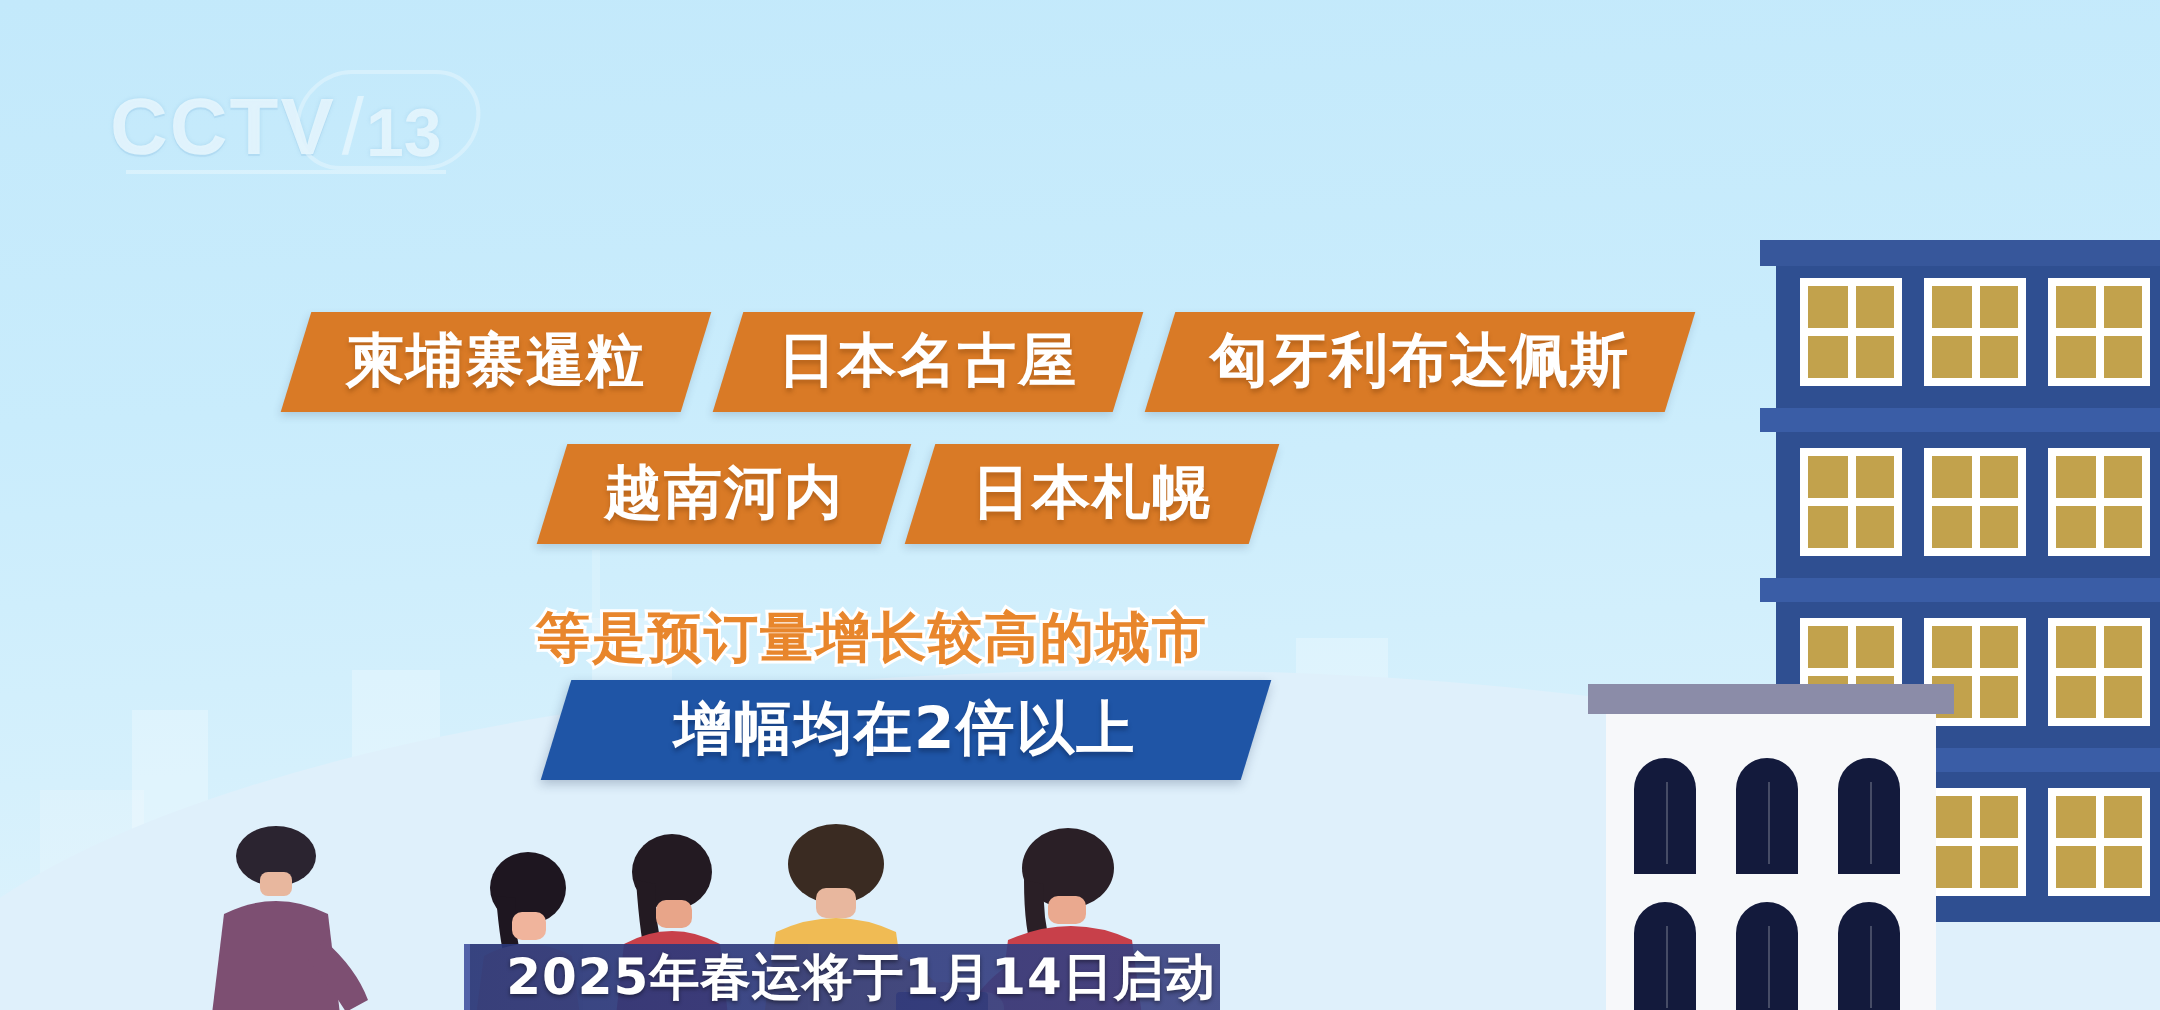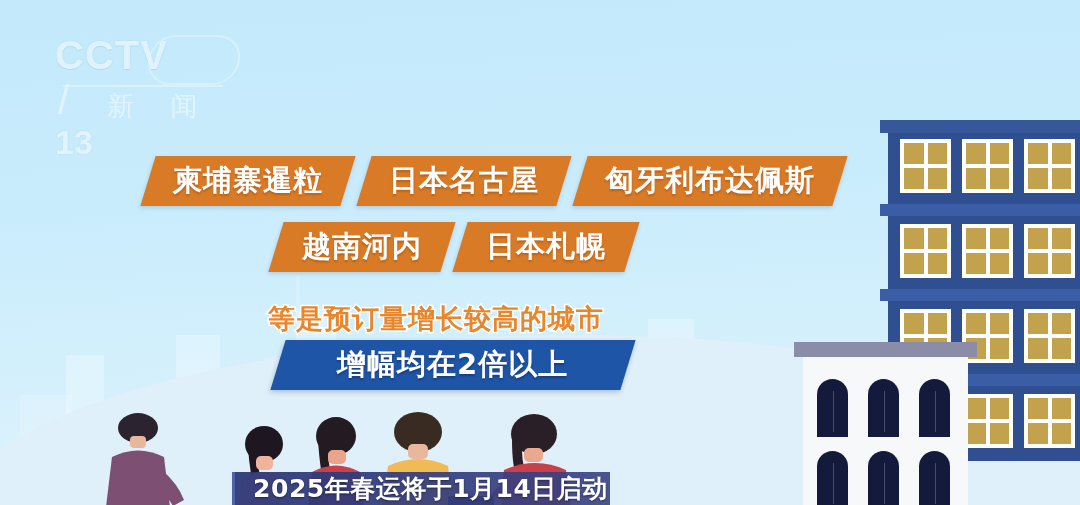--- a/index.html
+++ b/index.html
@@ -43,23 +43,22 @@
   .logo {
     position: absolute;
     left: 55px;
     top: 33px;
     width: 185px;
     height: 85px;
     opacity: 0.55;
   }
   .logo-row {
     display: flex;
-    align-items: flex-start;
+    align-items: flex-end;
     height: 54px;
-    flex-direction: column;
   }
   .logo-cctv {
     font-size: 40px;
     font-weight: bold;
     letter-spacing: 1px;
     color: rgba(255,255,255,0.92);
     text-shadow: 0 0 2px rgba(150,200,230,0.9), 0 1px 0 rgba(160,205,235,0.8);
     font-family: "Liberation Sans", sans-serif;
   }
   .logo-slash {
@@ -319,21 +318,20 @@
   <div class="ground"></div>
 
   <div class="logo">
     <div class="logo-oval"></div>
     <div class="logo-row">
       <span class="logo-cctv">CCTV</span>
       <span class="logo-slash">/</span>
       <span class="logo-13">13</span>
     </div>
     <div class="logo-under"></div>
-    <div class="logo-cn">新 闻</div>
   </div>
 
   <div class="bldg-blue">
     <div class="cap"></div>
     <div class="floor" style="top:0px;">
       <div class="win">
           <div class="win-inner"></div>
         </div>
       <div class="win">
           <div class="win-inner"></div>

